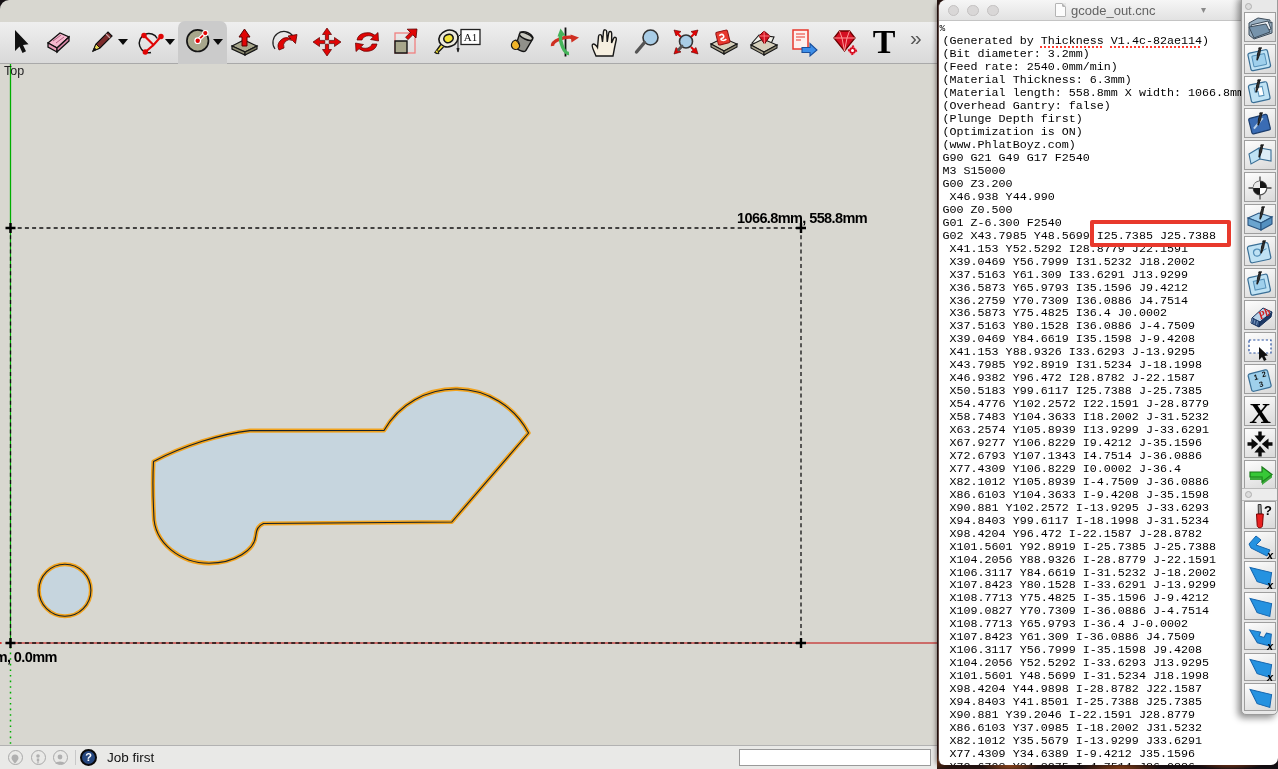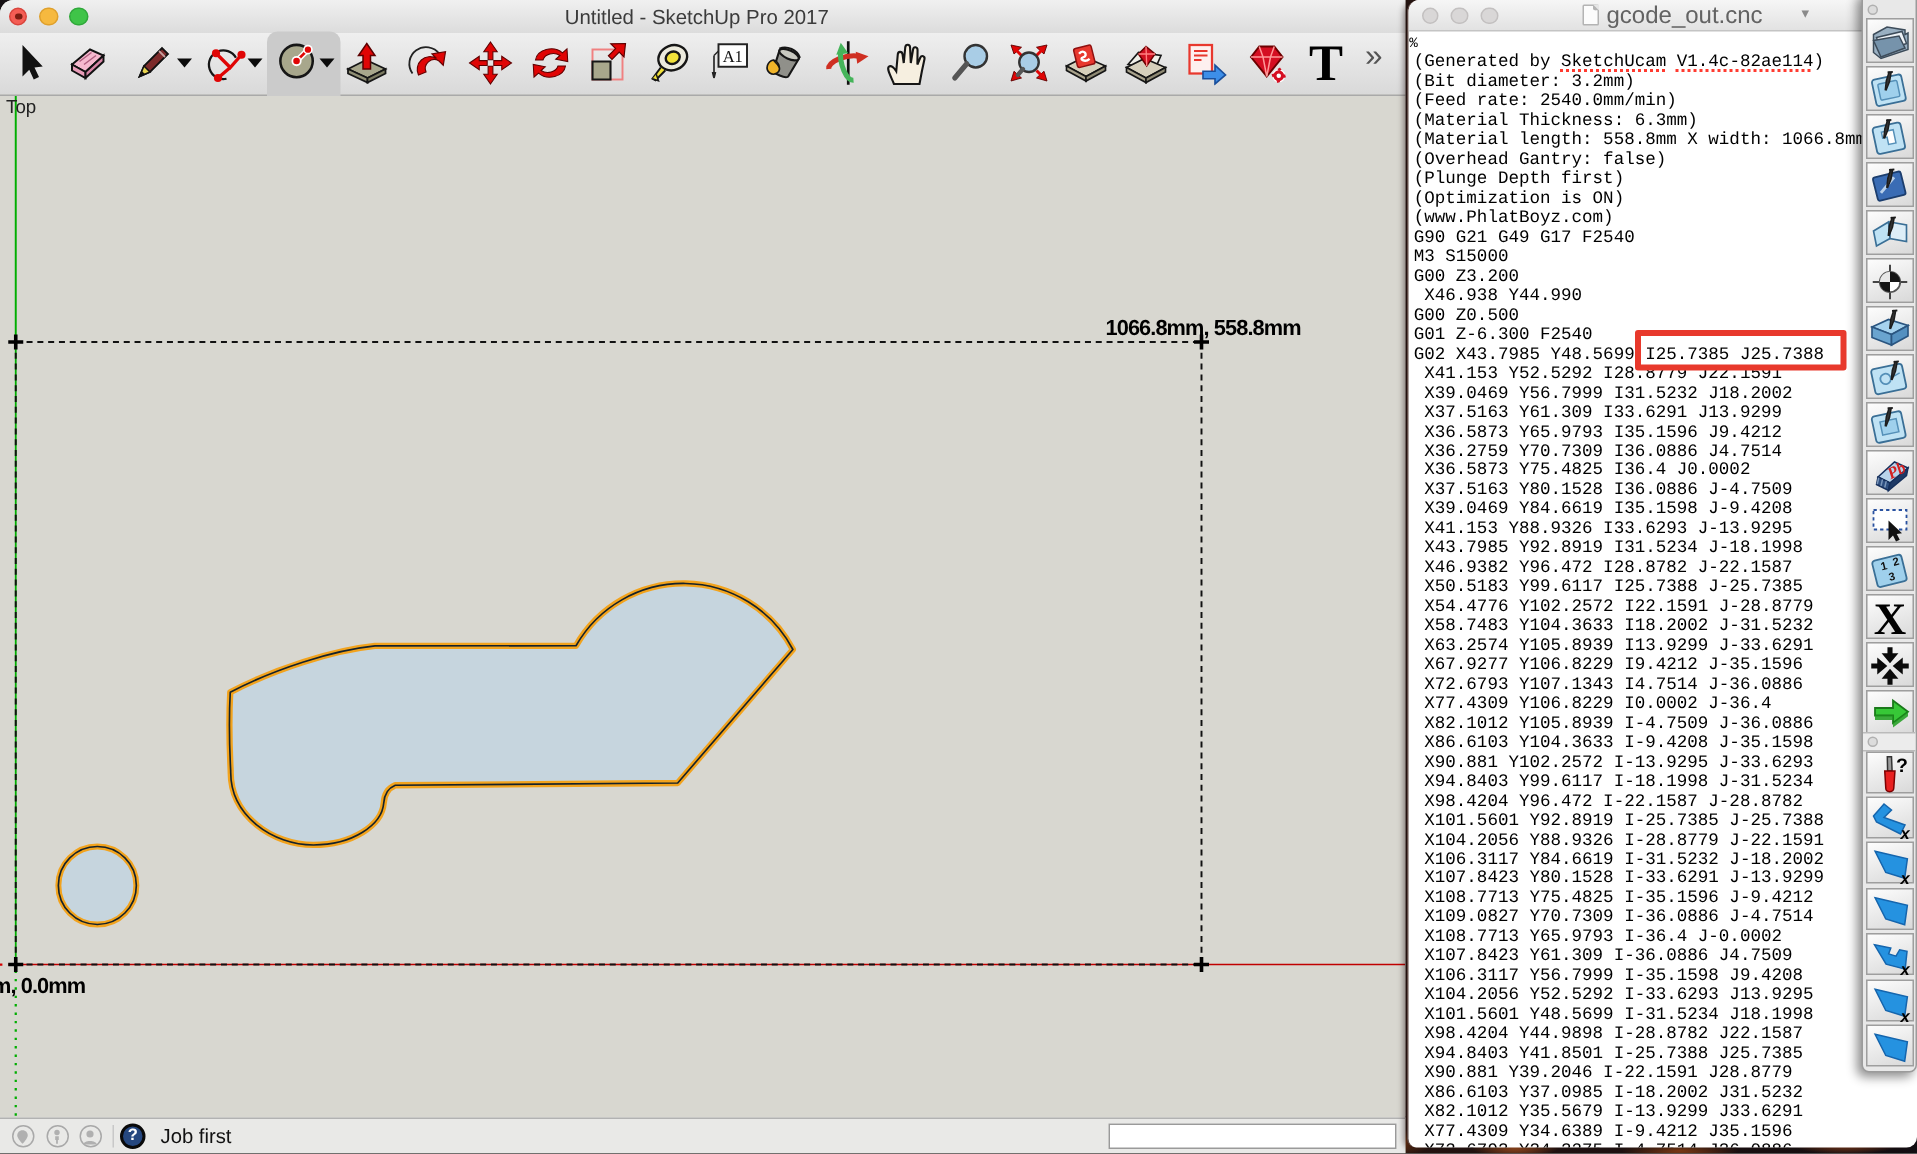--- a/index.html
+++ b/index.html
@@ -30,46 +30,39 @@
 #meas{position:absolute;left:560px;top:0;width:175px;text-align:right;line-height:24px;font-size:13px;color:#333}
 #minput{position:absolute;left:739px;top:3px;width:192px;height:17px;background:#fff;border:1px solid #9a9a9a}
 #sep{position:absolute;left:75px;top:4px;width:1px;height:15px;background:#c8c8c8}
 
 #ed{position:absolute;left:938px;top:0;width:340px;height:765px;background:#fff;border-radius:8px 0 7px 6px;
   border-left:1px solid #5f4a45;box-shadow:-2px 1px 4px rgba(25,8,8,0.5);overflow:hidden}
 #ed-title{position:absolute;left:0;top:0;width:100%;height:21px;background:linear-gradient(#f6f6f6,#e2e2e2);border-bottom:1px solid #c4c4c4}
 .tlg{position:absolute;top:4.5px;width:11.5px;height:11.5px;border-radius:50%;background:#d9d7d7;border:1px solid #c3c0c0}
 #doc{position:absolute;left:116px;top:2.5px;width:11px;height:14.5px;background:#fcfcfc;border:1px solid #b4b4b4;border-radius:1px}
 #doc:before{content:"";position:absolute;right:-1px;top:-1px;width:0;height:0;border:2.5px solid #e6e6e6;border-left-color:#b4b4b4;border-bottom-color:#b4b4b4;border-radius:0 0 0 2px}
-#ed-title .t{position:absolute;left:132px;top:0;line-height:21px;font-size:16px;color:#636363}
+#ed-title .t{position:absolute;left:132px;top:0;line-height:21px;font-size:13px;color:#636363}
 #ed-title .v{position:absolute;left:262px;top:0;line-height:19px;font-size:10px;color:#8a8a8a}
 #code{position:absolute;left:0;top:21.5px;width:100%;padding-left:3.5px;
   font-family:"Liberation Mono",monospace;font-size:11.7px;line-height:12.95px;color:#000;white-space:pre}
 #code .pct{font-size:9.5px;margin-left:-3px;letter-spacing:1px}
 #code .sq{text-decoration:underline dotted #ff3b30 1.8px;text-underline-offset:2px}
 #redbox{position:absolute;left:151px;top:220px;width:141px;height:27px;border:4.5px solid #e8392c;border-radius:2px}
 
 #pal{position:absolute;left:1241px;top:-6px;width:37px;height:721px;background:#e8e8e8;border:1px solid #9b9b9b;border-radius:5px;
   box-shadow:-3px 3px 7px rgba(0,0,0,0.45)}
 .pcirc{position:absolute;left:3px;top:8px;width:7px;height:7px;border-radius:50%;border:1px solid #b0b0b0;background:#dcdcdc}
 .ptitle{position:absolute;left:0;width:100%;height:13px;background:#ececec;border-top:1px solid #bbb;border-bottom:1px solid #bbb}
 .ptitle .pcirc{top:2px}
 .pbtn{position:absolute;left:2px;width:32px;height:30px;border:1px solid #9e9e9e;background:linear-gradient(160deg,#fdfdfd,#d9d9d9);}
 .pbtn svg{display:block;margin:0 auto}
 </style></head>
 <body>
 <div id="screen">
   <div id="su">
-    <div id="su-title">
-      <span class="t" style="font-size:13.6px">Untitled - SketchUp Pro 2017</span>
-      <span class="tl" style="left:5.9px;background:#f45d54;border:1px solid #d9443c"></span>
-      <span class="tl" style="left:26.1px;background:#f6b93f;border:1px solid #dfa02c"></span>
-      <span class="tl" style="left:46px;background:#3fc448;border:1px solid #2fa83a"></span>
-      <span style="position:absolute;left:10px;top:8.5px;width:4.5px;height:4.5px;border-radius:50%;background:#7d1d12"></span>
-    </div>
     <div id="su-toolbar">
       <div id="selbg"></div>
       <div class="tool" style="left:5.0px;width:30px;height:30px">
           <svg width="30" height="30" viewBox="0 0 30 30" style="">
             <path d="M10 3 L10 24 L14.5 19.5 L17.5 26 L21 24.3 L18 18 L23.5 17.3 Z" fill="#111"></path>
           </svg>
         </div>
 <div class="tool" style="left:44.0px;width:30px;height:30px">
           <svg width="30" height="30" viewBox="0 0 30 30" style="">
             <g stroke="#111" stroke-width="1.3">
@@ -156,21 +149,21 @@
 <div class="tool" style="left:432.0px;width:30px;height:30px">
           <svg width="30" height="30" viewBox="0 0 30 30" style="">
             <g stroke="#161616" stroke-width="1.6">
               <ellipse cx="16.5" cy="11.5" rx="9.8" ry="8.2" transform="rotate(-22 16.5 11.5)" fill="#eceadd"></ellipse>
               <ellipse cx="16.5" cy="11.5" rx="4.8" ry="4" transform="rotate(-22 16.5 11.5)" fill="#f2e23a"></ellipse>
             </g>
             <path d="M8.5 18 L3 25.5 L5 26.5 L11.5 20" fill="#f2e23a" stroke="#161616" stroke-width="1.3"></path>
             <path d="M3 25.5 L7 26.8 L5.5 22.5" fill="#f2e23a" stroke="#161616" stroke-width="1"></path>
           </svg>
         </div>
-<div class="tool" style="left:471px;width:30px;height:30px">
+<div class="tool" style="left:453px;width:30px;height:30px">
           <svg width="30" height="30" viewBox="0 0 30 30" style="">
             <path d="M5 10 L5 25 M5 25 L4 21 M5 25 L6 21" stroke="#222" stroke-width="1.1" fill="none"></path>
             <path d="M5 10 L8 7" stroke="#222" stroke-width="1"></path>
             <rect x="8" y="2.5" width="19" height="15" fill="#fff" stroke="#222" stroke-width="1.3"></rect>
             <text x="17.5" y="14" font-family="Liberation Serif" font-size="11" fill="#111" text-anchor="middle">A1</text>
           </svg>
         </div>
 <div class="tool" style="left:507.5px;width:32px;height:30px">
           <svg width="32" height="30" viewBox="0 0 32 30" style="">
             <g transform="rotate(24 16 14)">
@@ -315,21 +308,21 @@
   <div id="ed">
     <div id="ed-title">
       <span class="tlg" style="left:8.5px"></span>
       <span class="tlg" style="left:28.2px"></span>
       <span class="tlg" style="left:48px"></span>
       <span id="doc"></span>
       <span class="t">gcode_out.cnc</span>
       <span class="v">▾</span>
     </div>
     <pre id="code"><span class="pct">%</span>
-(Generated by <span class="sq">SketchUcam</span> <span class="sq">V1.4c-82ae114</span>)
+(Generated by <span class="sq">Thickness</span> <span class="sq">V1.4c-82ae114</span>)
 (Bit diameter: 3.2mm)
 (Feed rate: 2540.0mm/min)
 (Material Thickness: 6.3mm)
 (Material length: 558.8mm X width: 1066.8mm)
 (Overhead Gantry: false)
 (Plunge Depth first)
 (Optimization is ON)
 (www.PhlatBoyz.com)
 G90 G21 G49 G17 F2540
 M3 S15000

